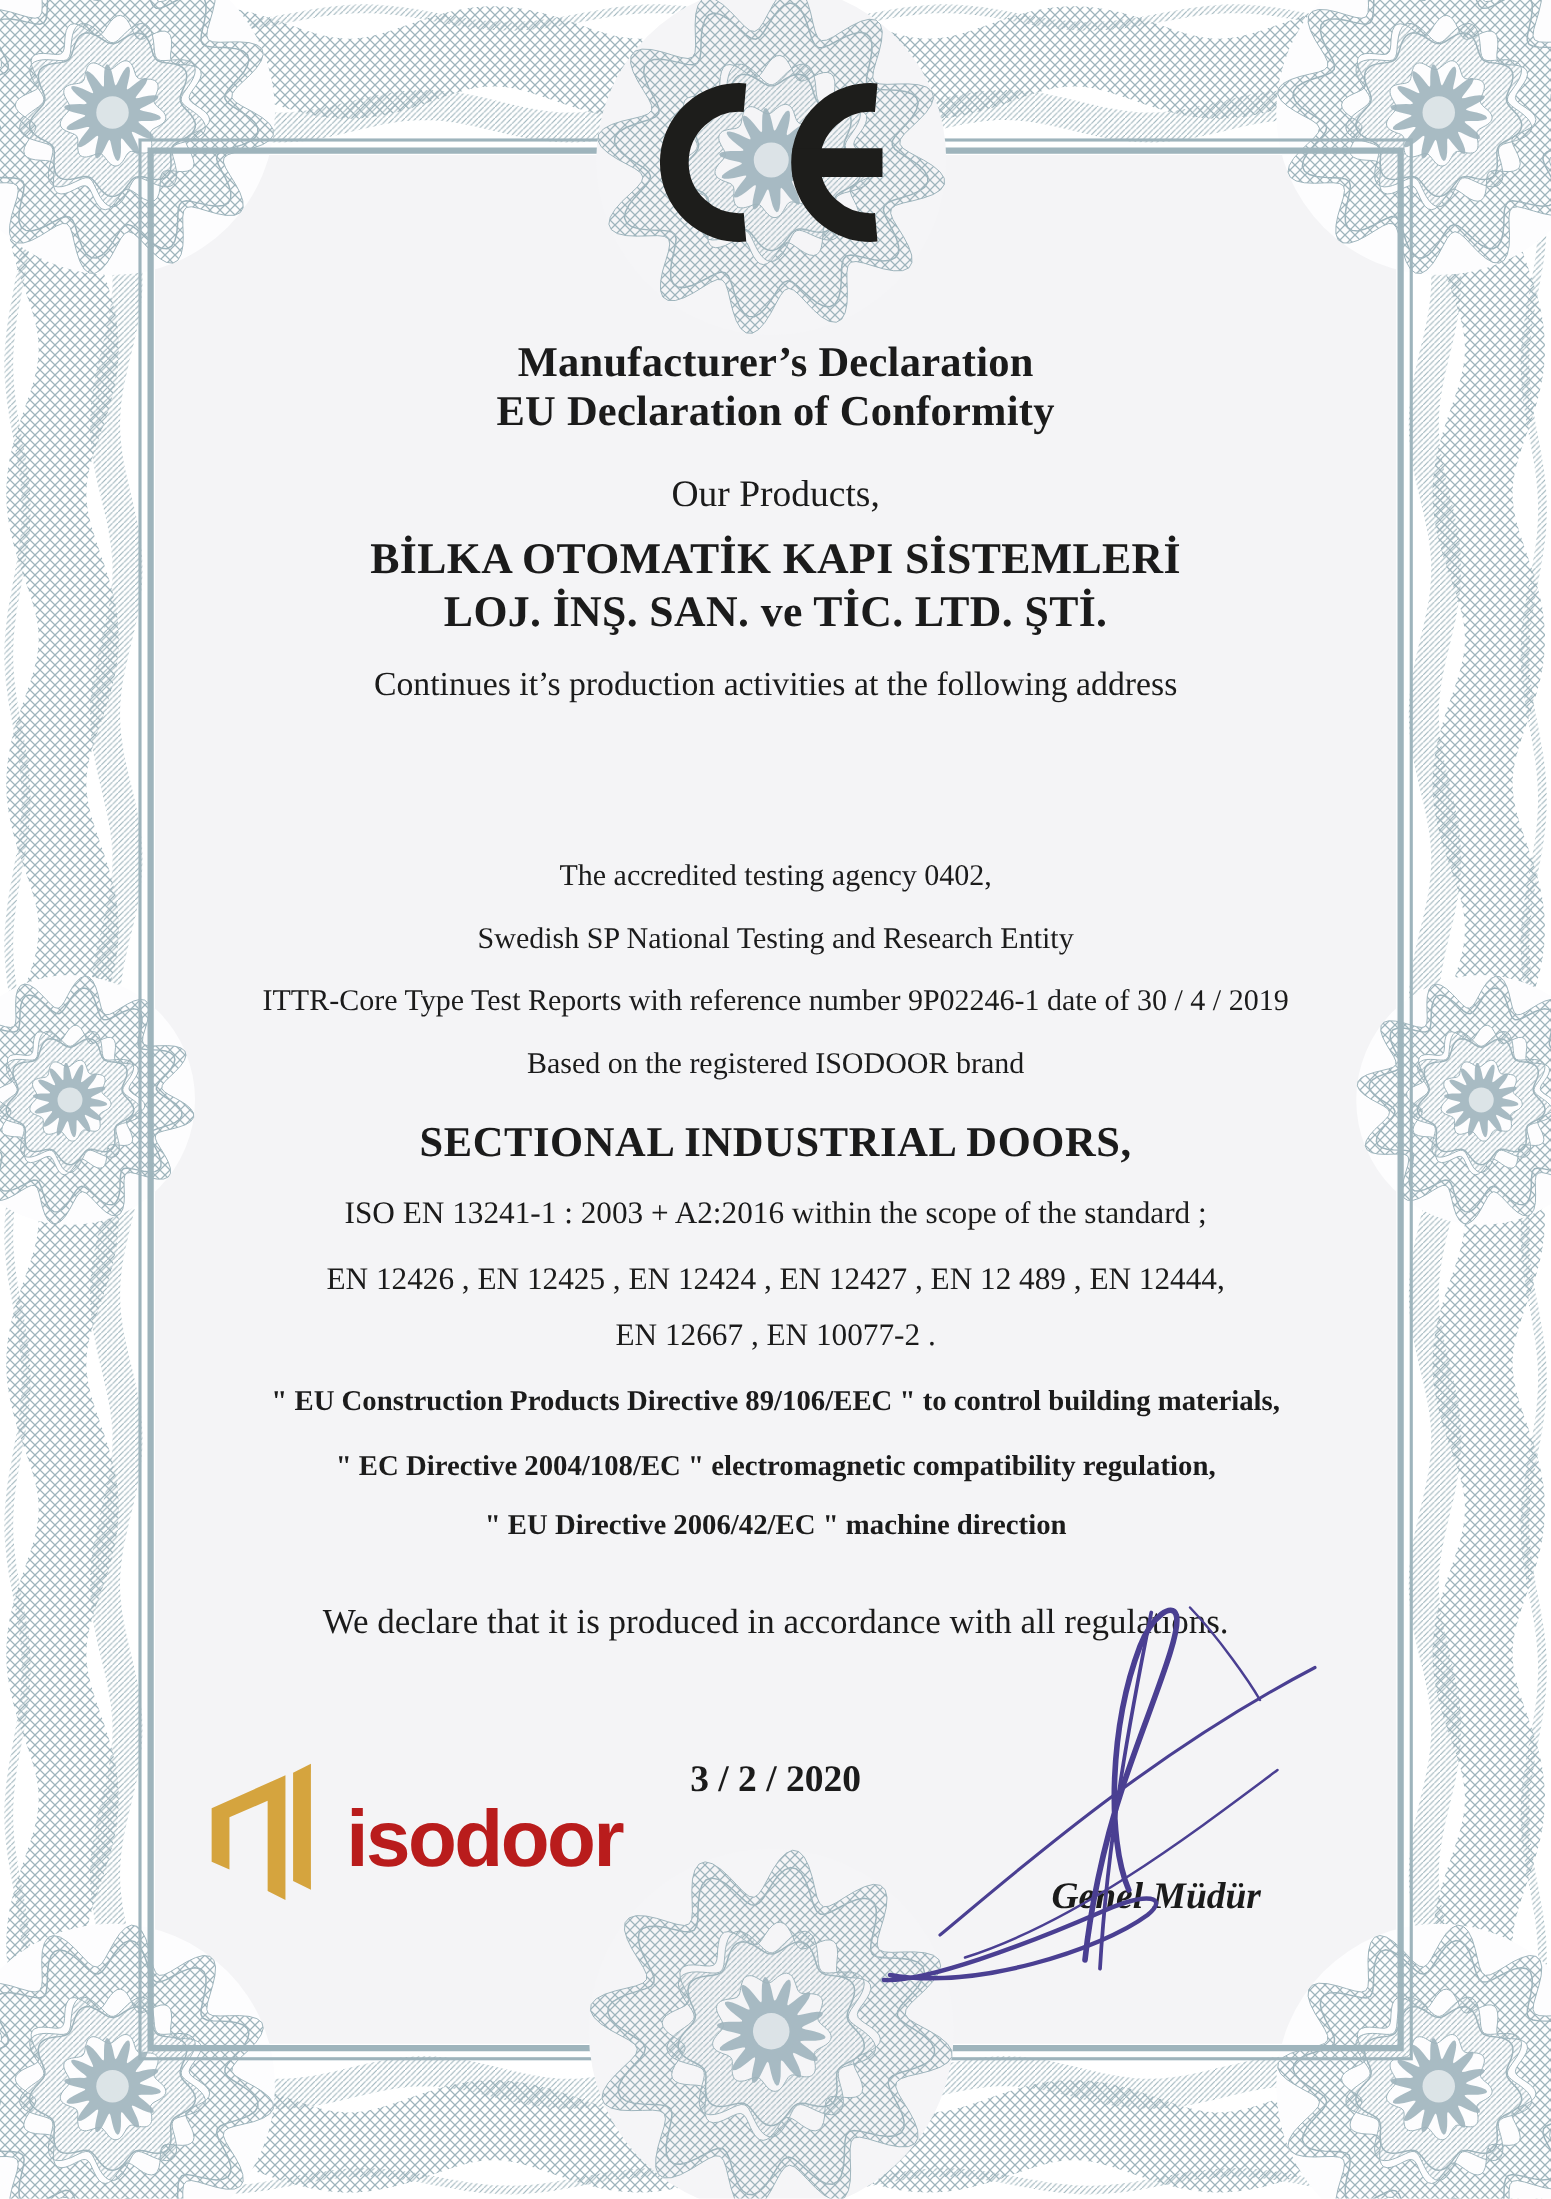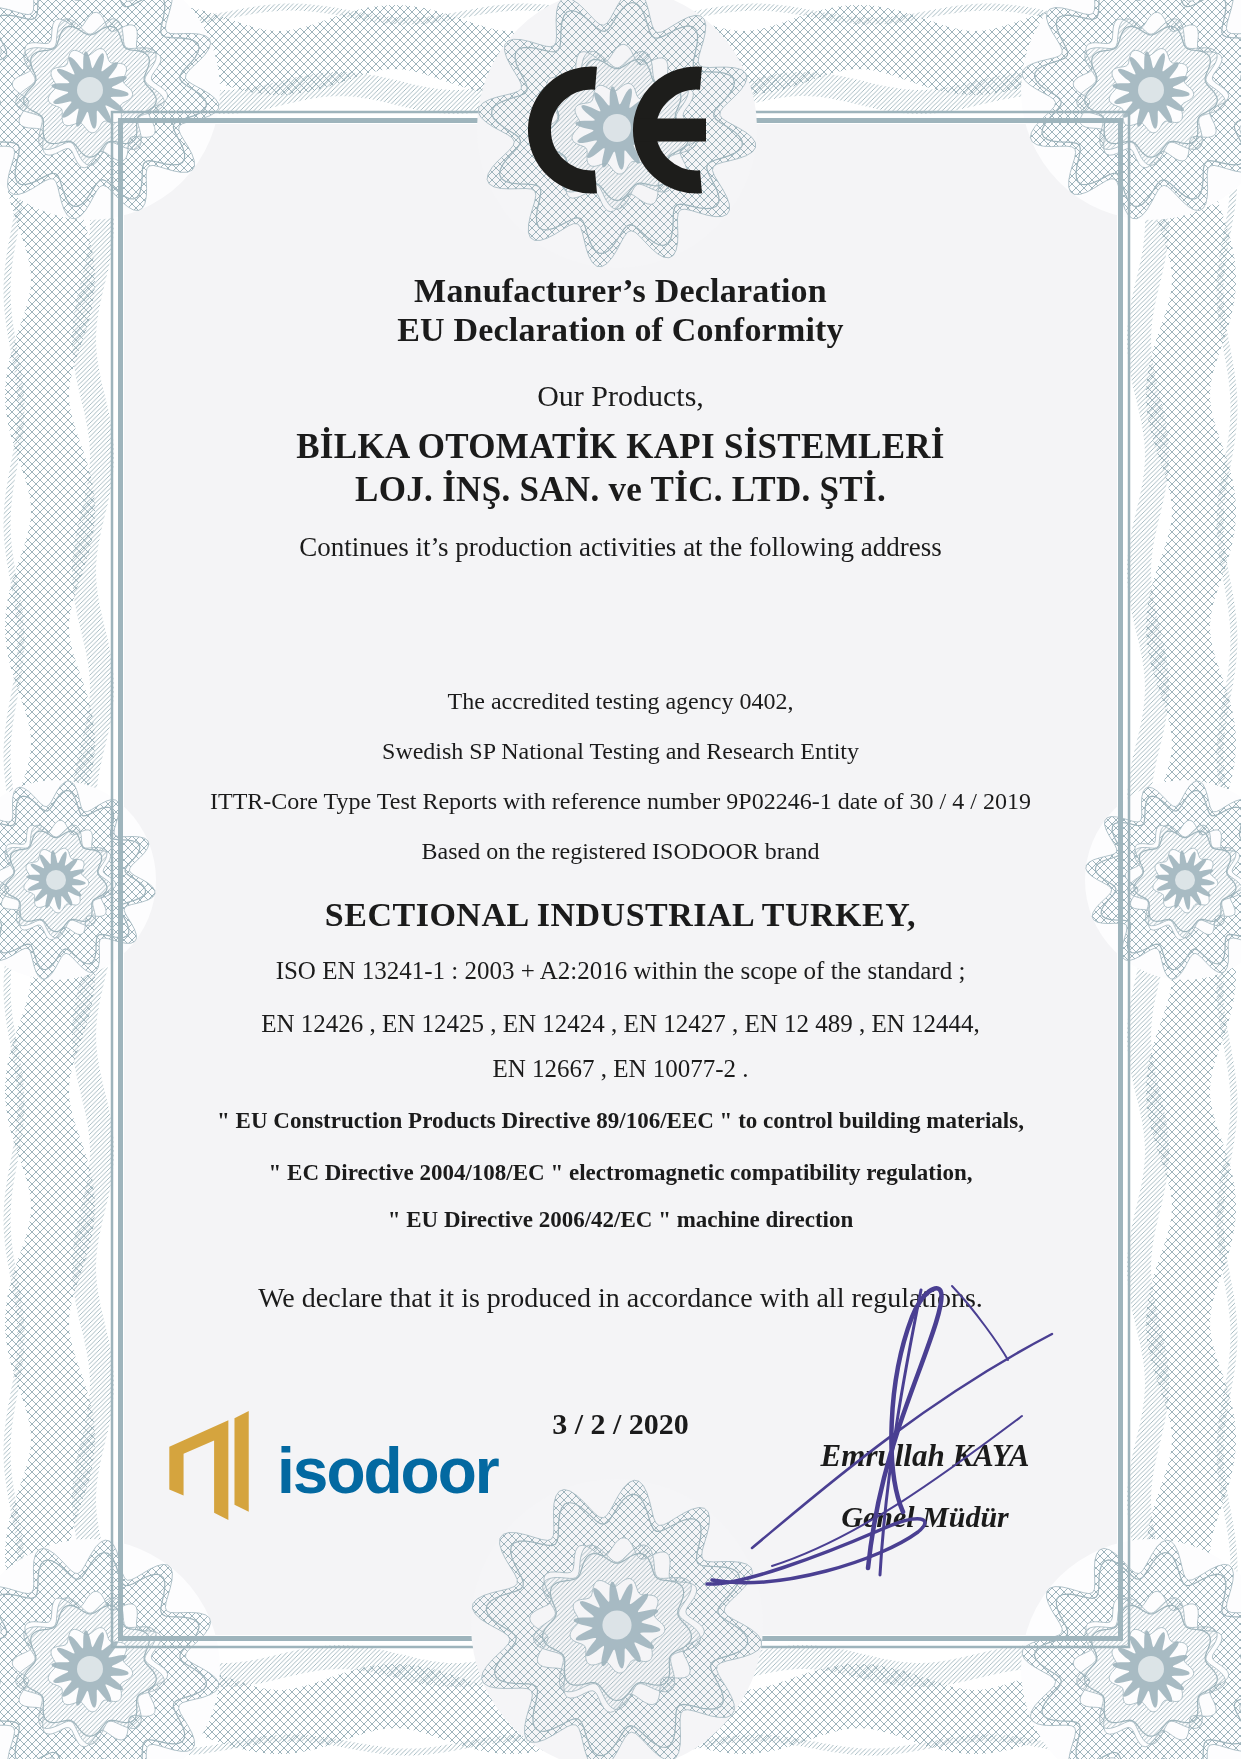--- a/index.html
+++ b/index.html
@@ -15,21 +15,21 @@
   .t-company{font-size:35px;font-weight:bold;letter-spacing:.3px;}
   .t-product{font-size:34px;font-weight:bold;letter-spacing:.5px;}
   .t-std{font-size:25px;font-weight:normal;}
   .t-dir{font-size:23px;font-weight:bold;}
   .t-place{font-size:29px;font-weight:bold;}
   .t-date{font-size:30px;font-weight:bold;}
   .ce-svg{position:absolute;left:480px;top:56px;width:280px;height:150px;}
   .logo{position:absolute;left:157px;top:1408px;display:flex;align-items:center;}
   .logo-icon{width:102px;height:112px;}
   .logo-text{font-family:"Liberation Sans","DejaVu Sans",sans-serif;font-weight:bold;
-             font-size:64px;color:#0369a1;letter-spacing:-2px;margin-left:18px;margin-top:14px;}
+             font-size:64px;color:#b91c1c;letter-spacing:-2px;margin-left:18px;margin-top:14px;}
   .signer-name{position:absolute;left:750px;width:350px;top:1438px;text-align:center;
                font-size:31px;font-weight:bold;font-style:italic;}
   .signer-title{position:absolute;left:750px;width:350px;top:1500px;text-align:center;
                 font-size:30px;font-weight:bold;font-style:italic;}
   .sig-svg{position:absolute;left:650px;top:1265px;width:430px;height:330px;}
 </style>
 </head>
 <body>
 
 <div class="page">
@@ -127,39 +127,38 @@
   <div class="line t-title" style="top:272px">Manufacturer’s Declaration</div>
   <div class="line t-title" style="top:311px">EU Declaration of Conformity</div>
   <div class="line t-co" style="top:379px">Our Products,</div>
   <div class="line t-company" style="top:427px">BİLKA OTOMATİK KAPI SİSTEMLERİ</div>
   <div class="line t-company" style="top:470px">LOJ. İNŞ. SAN. ve TİC. LTD. ŞTİ.</div>
   <div class="line t-body27" style="top:532px">Continues it’s production activities at the following address</div>
   <div class="line t-body24" style="top:688px">The accredited testing agency 0402,</div>
   <div class="line t-body24" style="top:738px">Swedish SP National Testing and Research Entity</div>
   <div class="line t-body24" style="top:788px">ITTR-Core Type Test Reports with reference number 9P02246-1  date of 30 / 4 / 2019</div>
   <div class="line t-body24" style="top:838px">Based on the registered ISODOOR brand</div>
-  <div class="line t-product" style="top:896px">SECTIONAL INDUSTRIAL TURKEY,</div>
+  <div class="line t-product" style="top:896px">SECTIONAL INDUSTRIAL DOORS,</div>
   <div class="line t-std" style="top:957px">ISO EN 13241-1 : 2003 + A2:2016 within the scope of the standard ;</div>
   <div class="line t-std" style="top:1010px">EN 12426 , EN 12425 , EN 12424 , EN 12427 , EN 12 489 , EN 12444,</div>
   <div class="line t-std" style="top:1055px">EN 12667 , EN 10077-2 .</div>
   <div class="line t-dir" style="top:1108px">" EU Construction Products Directive 89/106/EEC " to control building materials,</div>
   <div class="line t-dir" style="top:1160px">" EC Directive 2004/108/EC " electromagnetic compatibility regulation,</div>
   <div class="line t-dir" style="top:1207px">" EU Directive 2006/42/EC " machine direction</div>
   <div class="line t-body28" style="top:1282px">We declare that it is produced in accordance with all regulations.</div>
   <div class="line t-date" style="top:1407px">3 / 2 / 2020</div>
 
   <div class="logo">
     <svg class="logo-icon" viewBox="0 0 100 110" aria-hidden="true">
       <polygon fill="#d5a43e" points="12,38 70,12 70,110 56,103 56,32 26,45 26,86 12,80"></polygon>
       <polygon fill="#d5a43e" points="76,10 90,3 90,102 76,95"></polygon>
     </svg>
     <div class="logo-text">isodoor</div>
   </div>
 
-  <div class="signer-name">Emrullah KAYA</div>
   <div class="signer-title">Genel Müdür</div>
 
   <svg class="sig-svg" viewBox="650 1265 430 330">
     <g fill="none" stroke="#4a3f92" stroke-linecap="round">
       <path stroke-width="4.5" d="M 903 1512 C 885 1470 888 1380 912 1317 C 922 1292 938 1282 941 1292 C 946 1307 917 1372 898 1430 C 882 1478 872 1530 868 1568"></path>
       <path stroke-width="3" d="M 921 1290 C 905 1370 886 1470 880 1575"></path>
       <path stroke-width="2.5" d="M 752 1548 C 810 1500 918 1404 1052 1334"></path>
       <path stroke-width="2" d="M 772 1566 C 860 1538 950 1470 1022 1416"></path>
       <path stroke-width="3.5" d="M 712 1580 C 780 1592 880 1560 918 1532 C 935 1518 920 1512 880 1530 C 820 1556 740 1586 707 1584"></path>
       <path stroke-width="2" d="M 952 1286 C 975 1310 1000 1346 1008 1360"></path>

